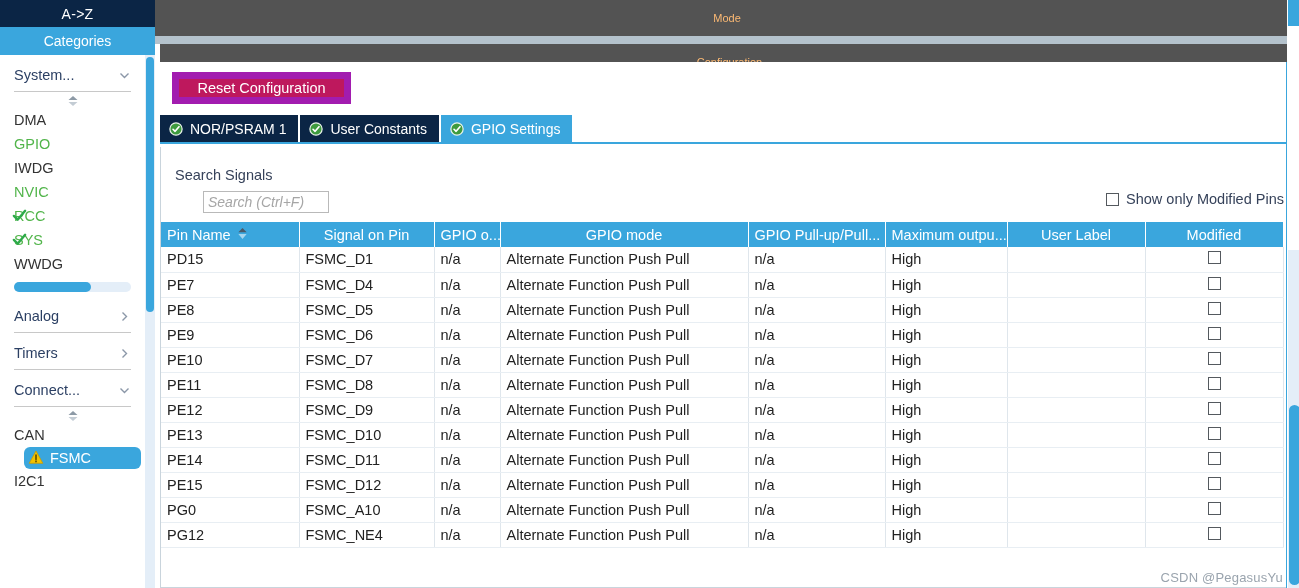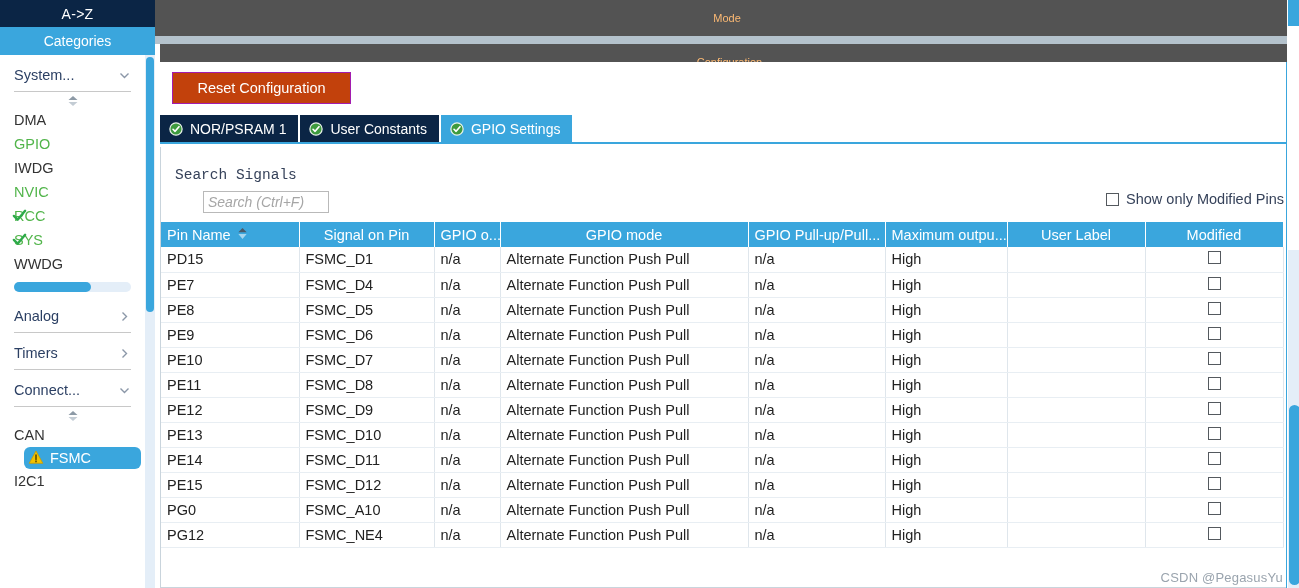--- a/index.html
+++ b/index.html
@@ -142,22 +142,22 @@
   #panel {
     position: absolute;
     top: 62px; left: 5px;
     width: 1131px; height: 526px;
     background: #ffffff;
   }
 
   .reset-btn {
     margin: 10px 0 0 12px;
     width: 179px; height: 32px;
-    background: #c2410c;
-    border: 1px solid #a21caf;
+    background: #be185d;
+    border: 7px solid #a21caf;
     color: #ffffff;
     font-size: 14.5px;
     display: flex; align-items: center; justify-content: center;
     cursor: default;
   }
 
   .tabs {
     margin-top: 13px;
     display: flex;
     align-items: flex-end;
@@ -181,21 +181,21 @@
     position: absolute;
     top: 85px; left: 0;
     width: 1131px; height: 441px;
     border: 1px solid #c9d4dc;
     border-top: none;
     background: #ffffff;
   }
 
   .search-label {
     position: absolute; top: 20px; left: 14px;
-    font-size: 14.5px; color: #36425a; font-family: Liberation Mono, monospace;
+    font-size: 14.5px; color: #36425a;
   }
   .search-input {
     position: absolute; top: 44px; left: 14px;
     width: 126px; height: 22px;
     border: 1px solid #b9b9b9;
     background: #ffffff;
     font-size: 14px;
     font-style: italic;
     color: #a6a6a6;
     padding: 0 4px;

